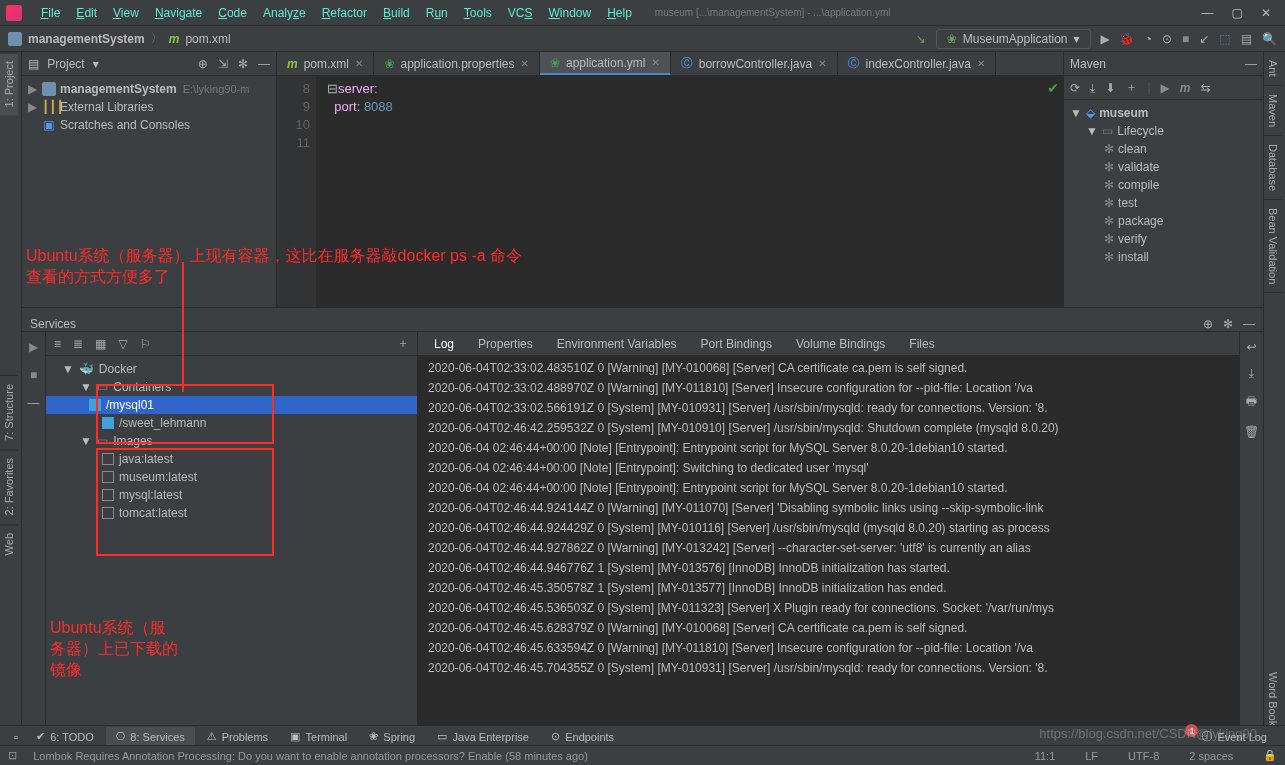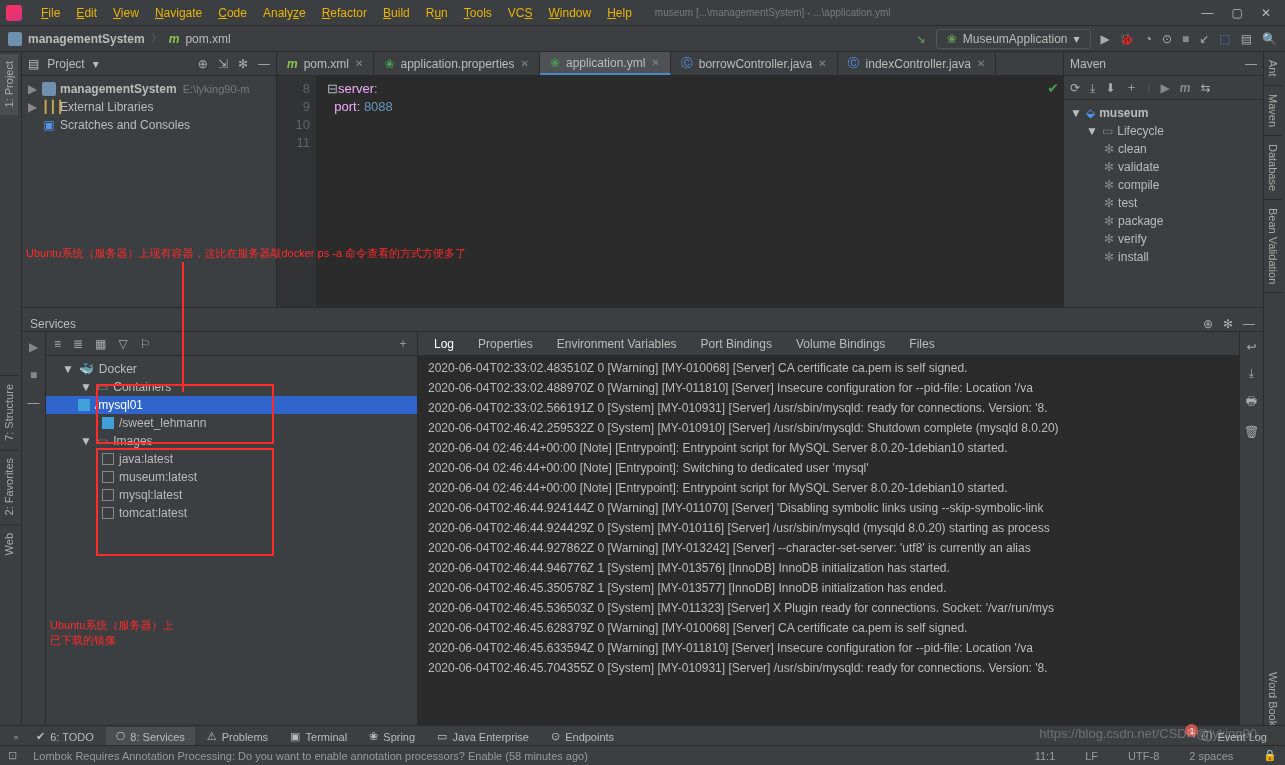--- a/index.html
+++ b/index.html
@@ -1,21 +1,21 @@
 <!DOCTYPE html>
 <html><head>
 <meta charset="utf-8">
 <style>
 * { margin: 0; padding: 0; box-sizing: border-box; font-family: "Segoe UI", Arial, sans-serif; }
 body { background: #3c3f41; color: #bbbbbb; font-size: 12px; width: 1285px; height: 765px; overflow: hidden; position: relative; }
 
 
 .menubar { height: 26px; background: #3c3f41; border-bottom: 1px solid #2b2b2b; display: flex; align-items: center; padding: 0 6px; gap: 2px; }
 .menubar .logo { width: 16px; height: 16px; background: linear-gradient(135deg,#fe315d,#d63384); border-radius: 3px; margin-right: 10px; }
-.menubar .menu-item { padding: 4px 7px; color: #eab308; cursor: pointer; }
+.menubar .menu-item { padding: 4px 7px; color: #5eead4; cursor: pointer; }
 .menubar .menu-item u { text-decoration: underline; }
 .menubar .title-path { margin-left: 14px; color: #7a7a7a; font-size: 10px; }
 .menubar .win-btns { margin-left: auto; display: flex; gap: 18px; color: #bbb; padding-right: 8px; }
 .menubar .win-btns span { cursor: pointer; }
 
 
 .toolbar { height: 26px; background: #3c3f41; border-bottom: 1px solid #2b2b2b; display: flex; align-items: center; padding: 0 8px; }
 .breadcrumb { display: flex; align-items: center; gap: 6px; color: #bbb; }
 .breadcrumb .bc-icon { width: 14px; height: 14px; background: #6e8fad; border-radius: 2px; }
 .breadcrumb .sep { color: #777; }
@@ -42,21 +42,21 @@
 .pane-header .ph-title { font-weight: 500; }
 .pane-header .ph-ico { margin-left: auto; display: flex; gap: 10px; color: #aaa; }
 
 .tree { padding: 4px 0; font-size: 12px; }
 .tree .row { display: flex; align-items: center; padding: 2px 6px; gap: 4px; cursor: pointer; white-space: nowrap; }
 .tree .arrow { width: 10px; color: #888; }
 .tree .fico { width: 14px; height: 14px; display: inline-block; text-align: center; }
 .tree .lbl { color: #bbb; }
 .tree .path { color: #787878; font-size: 11px; margin-left: 2px; }
 
-.annot { position: absolute; color: #fd2b2b; font-size: 11px; z-index: 50; pointer-events: none; }
+.annot { position: absolute; color: #fd2b2b; font-size: 16px; z-index: 50; pointer-events: none; }
 .annot-box { position: absolute; border: 2px solid #fd2b2b; z-index: 49; pointer-events: none; }
 .annot-line { position: absolute; background: #fd2b2b; width: 2px; z-index: 48; pointer-events: none; }
 
 .editor-pane { flex: 1; background: #2b2b2b; display: flex; flex-direction: column; position: relative; }
 .editor-tabs { height: 24px; background: #3c3f41; display: flex; border-bottom: 1px solid #2b2b2b; }
 .etab { display: flex; align-items: center; padding: 0 10px; gap: 6px; border-right: 1px solid #2b2b2b; color: #bbb; cursor: pointer; font-size: 12px; }
 .etab.active { background: #4e5254; border-bottom: 2px solid #4a88c7; }
 .etab .dot { color: #499c54; }
 .etab .close { color: #888; font-size: 10px; }
 .editor-body { flex: 1; display: flex; font-family: "Consolas", monospace; font-size: 13px; position: relative; }
@@ -344,21 +344,21 @@
           <div class="row" style="padding-left:16px">
               <span class="arrow">▼</span>
               <span style="color:#40a0d8">🐳</span> 
               <span>Docker</span>
             </div>
           <div class="row" style="padding-left:34px">
               <span class="arrow">▼</span>
               <span style="color:#888">▭</span> 
               <span>Containers</span>
             </div>
-          <div class="row selected" style="padding-left:32px">
+          <div class="row selected" style="padding-left:43px">
               <span class="sq blue"></span> 
               <span>/mysql01</span>
             </div>
           <div class="row" style="padding-left:56px">
               <span class="sq blue"></span> 
               <span>/sweet_lehmann</span>
             </div>
           <div class="row" style="padding-left:34px">
               <span class="arrow">▼</span>
               <span style="color:#888">▭</span> 

